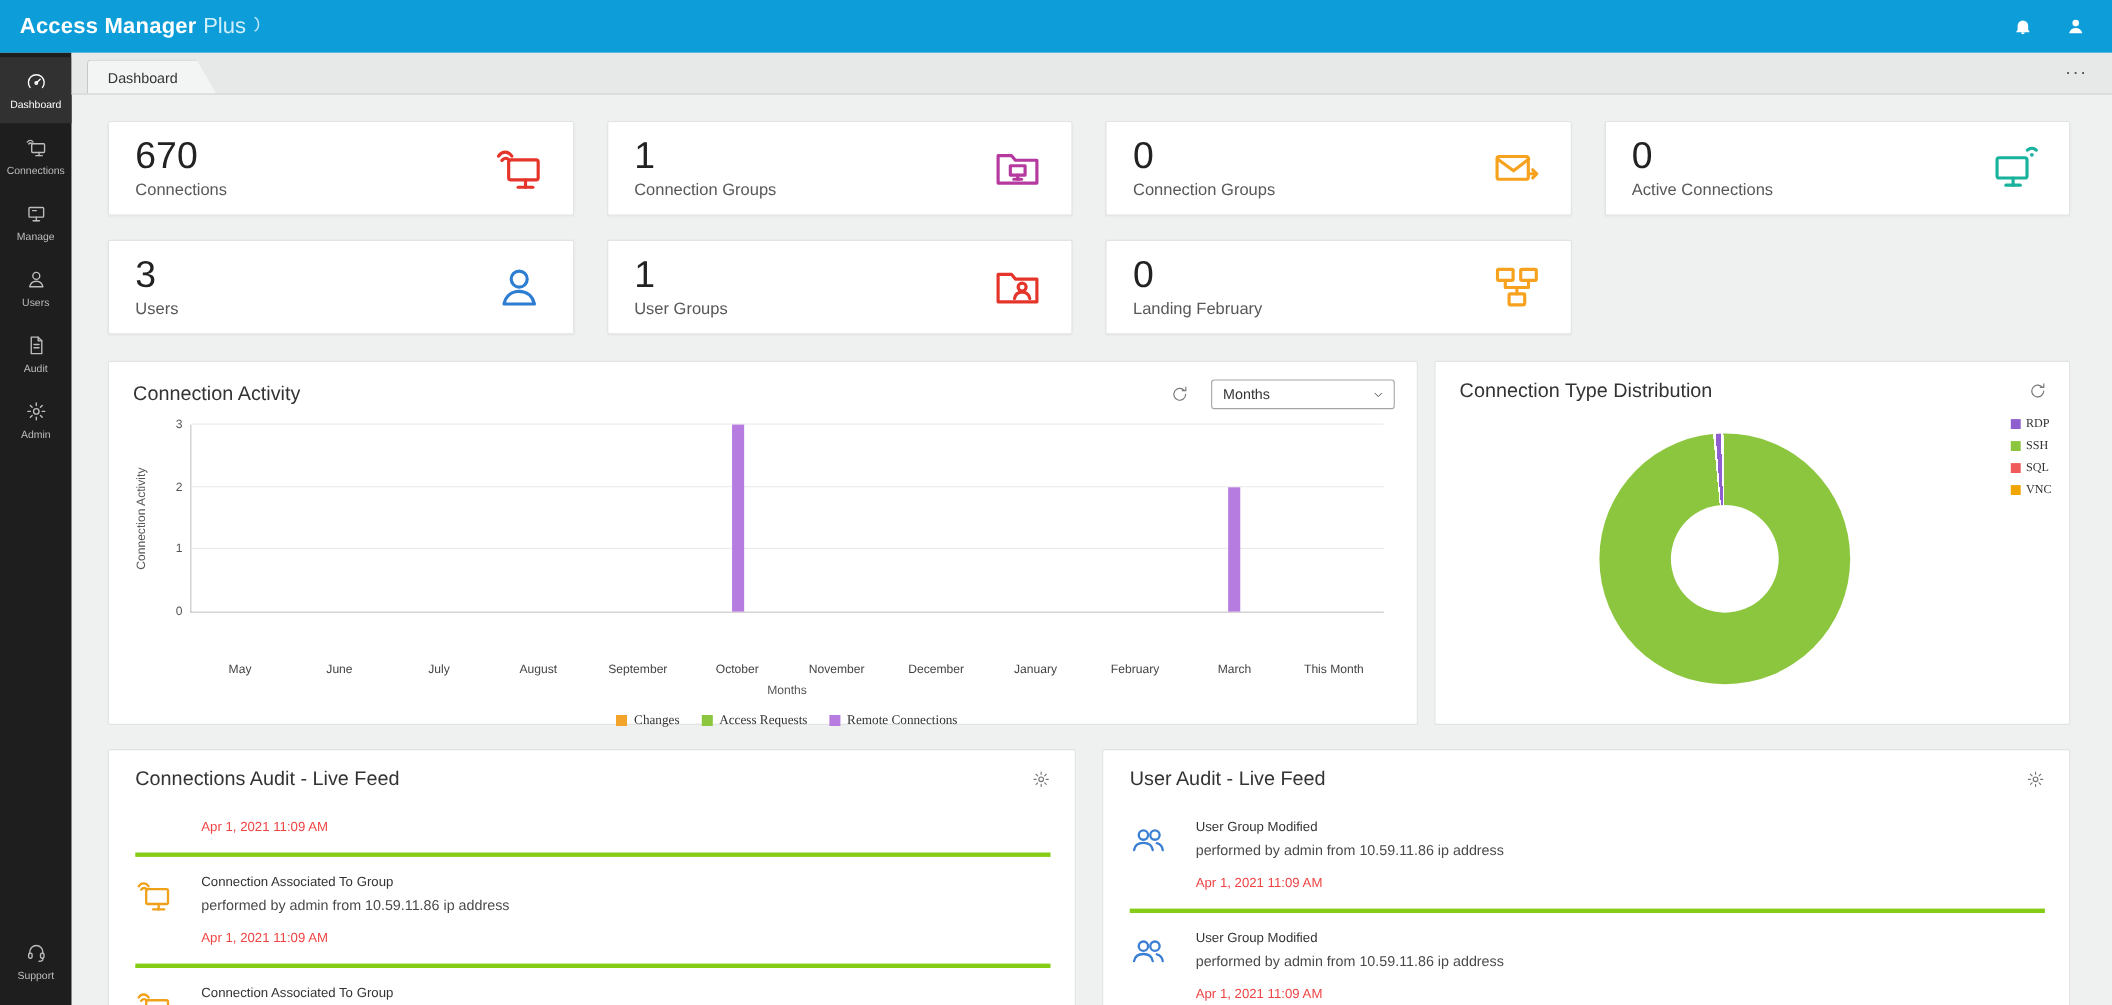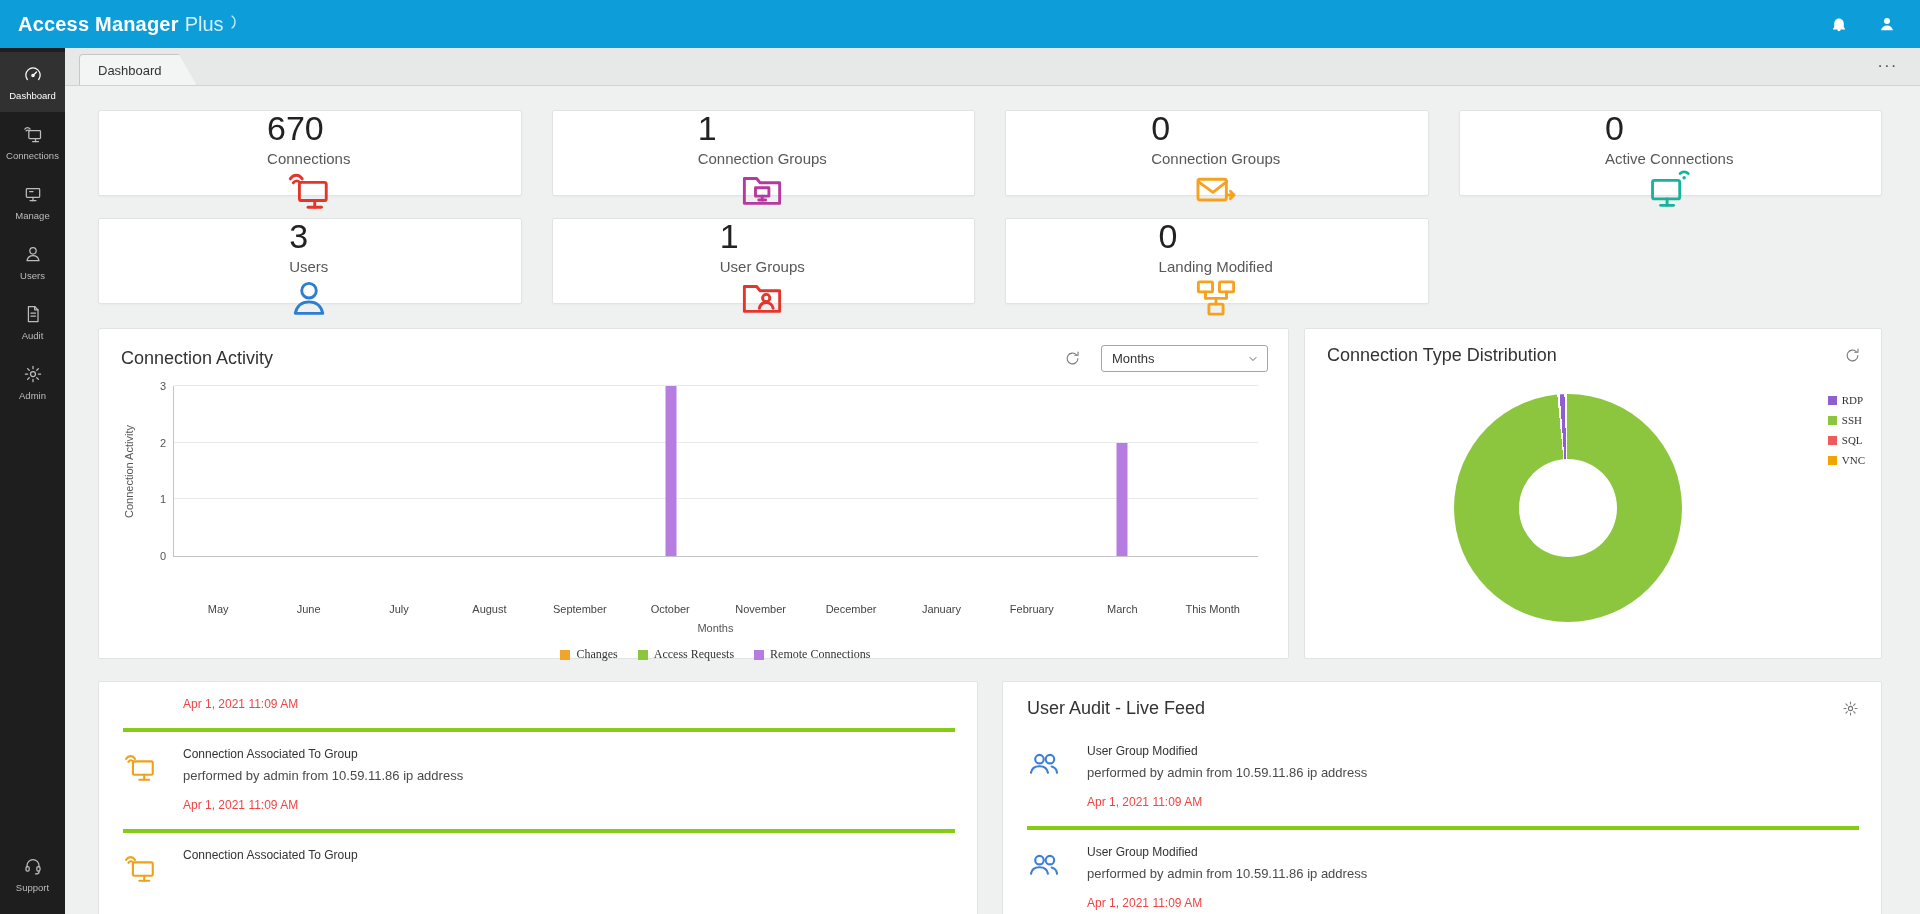--- a/index.html
+++ b/index.html
@@ -58,21 +58,21 @@
     letter-spacing:2px; line-height:10px; padding-bottom:10px; cursor:pointer;
   }
 
   
   .content { flex:1; padding:24px 38px 0 33px; overflow:hidden; }
 
   .stats { display:grid; grid-template-columns:repeat(4,1fr); gap:22px 30px; }
   .stat-card {
     background:#fff; border:1px solid #e2e3e3; border-radius:2px; height:86px;
     display:flex; align-items:center; justify-content:space-between;
-    padding:0 26px 0 24px; cursor:pointer; box-shadow:0 1px 2px rgba(0,0,0,.03);flex-direction:column;
+    padding:0 26px 0 24px; cursor:pointer; box-shadow:0 1px 2px rgba(0,0,0,.03);
   }
   .stat-value { font-size:34px; color:#222; line-height:1.05; }
   .stat-label { font-size:15px; color:#585858; margin-top:3px; }
   .stat-ic { width:46px; height:46px; flex:none; }
   .stat-ic svg { width:100%; height:100%; }
 
   .charts-row { display:grid; grid-template-columns:2.06fr 1fr; gap:15px; margin-top:24px; }
   .panel { background:#fff; border:1px solid #e2e3e3; border-radius:2px; }
   .charts-row .panel { height:331px; }
   .panel-head { display:flex; align-items:center; padding:16px 20px 6px 22px; }
@@ -111,21 +111,21 @@
     font-family:"Liberation Serif", serif; font-size:12px; color:#333;
   }
   .legend-item { display:flex; align-items:center; gap:6px; }
   .legend-swatch { width:10px; height:10px; display:inline-block; }
 
   
   .donut-area { position:relative; height:270px; }
   .donut { position:absolute; left:149px; top:22px; width:228px; height:228px; border-radius:50%; }
   .donut::after { content:""; position:absolute; inset:65px; background:#fff; border-radius:50%; }
   .donut-legend {
-    position:absolute; right:16px; top:22px; display:flex; flex-direction:column; gap:8px;
+    position:absolute; right:16px; top:7px; display:flex; flex-direction:column; gap:8px;
     font-family:"Liberation Serif", serif; font-size:11px; color:#333;
   }
   .donut-legend .legend-item { gap:5px; }
   .donut-legend .legend-swatch { width:9px; height:9px; }
 
   
   .feeds-row { display:grid; grid-template-columns:1fr 1fr; gap:24px; margin-top:22px; }
   .feed { height:430px; overflow:hidden; }
   .feed .panel-head { padding:16px 22px 10px 24px; }
   .feed-body { padding:0 22px 0 24px; }
@@ -310,21 +310,21 @@
             </div>
             <span class="stat-ic" style="color:#e5352b"><svg viewBox="0 0 24 24" fill="none" stroke="currentColor" stroke-width="1.5" stroke-linecap="round" stroke-linejoin="round" width="100%" height="100%">
                 <path d="M2.8 6h6.4l1.8 2.2H21.2V19H2.8z"></path>
                 <circle cx="14.2" cy="12" r="1.9"></circle>
                 <path d="M10.6 17.4c.4-1.9 1.8-3 3.6-3s3.2 1.1 3.6 3"></path>
               </svg></span>
           </div>
           <div class="stat-card">
             <div class="stat-text">
               <div class="stat-value">0</div>
-              <div class="stat-label">Landing Modified</div>
+              <div class="stat-label">Landing February</div>
             </div>
             <span class="stat-ic" style="color:#f6a21e"><svg viewBox="0 0 24 24" fill="none" stroke="currentColor" stroke-width="1.5" stroke-linecap="round" stroke-linejoin="round" width="100%" height="100%">
                 <rect x="2.8" y="3.6" width="7.4" height="5.2" rx="0.6"></rect>
                 <rect x="13.8" y="3.6" width="7.4" height="5.2" rx="0.6"></rect>
                 <rect x="8.3" y="15.2" width="7.4" height="5.2" rx="0.6"></rect>
                 <path d="M6.5 8.8v3.4h11V8.8"></path>
                 <path d="M12 12.2v3"></path>
               </svg></span>
           </div>
         </section>
@@ -422,20 +422,29 @@
                   <span class="legend-swatch" style="background:#f0a500"></span>
                   <span>VNC</span>
                 </span>
               </div>
           </div>
         </div>
       </section>
 
       <section class="feeds-row">
         <div class="panel feed">
+          <div class="panel-head">
+            <h2>Connections Audit - Live Feed</h2>
+            <div class="head-tools">
+              <span class="tool-icon" id="gear-conn"><svg viewBox="0 0 24 24" fill="none" stroke="currentColor" stroke-width="1.5" stroke-linecap="round" stroke-linejoin="round" width="100%" height="100%">
+                    <circle cx="12" cy="12" r="3"></circle>
+                    <path d="M12 2.8v2.8M12 18.4v2.8M2.8 12h2.8M18.4 12h2.8M5.5 5.5l2 2M16.5 16.5l2 2M18.5 5.5l-2 2M7.5 16.5l-2 2"></path>
+                  </svg></span>
+            </div>
+          </div>
           <div class="feed-body" id="conn-feed">
               <div class="feed-entry">
                 <span class="feed-ic empty"></span>
                 <div class="feed-text">
                   <div class="feed-time">Apr 1, 2021 11:09 AM</div>
                 </div>
               </div>
               <div class="feed-entry">
                 <span class="feed-ic orange"><svg viewBox="0 0 24 24" fill="none" stroke="currentColor" stroke-width="1.5" stroke-linecap="round" stroke-linejoin="round" width="100%" height="100%">
                     <rect x="7" y="8" width="14" height="9.5" rx="1"></rect>

